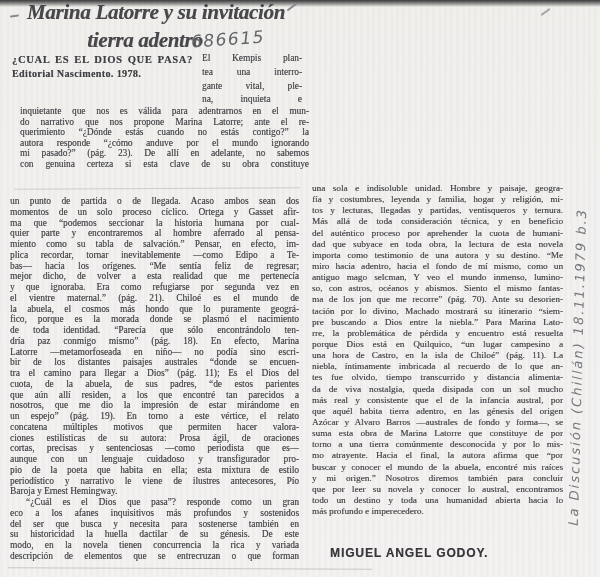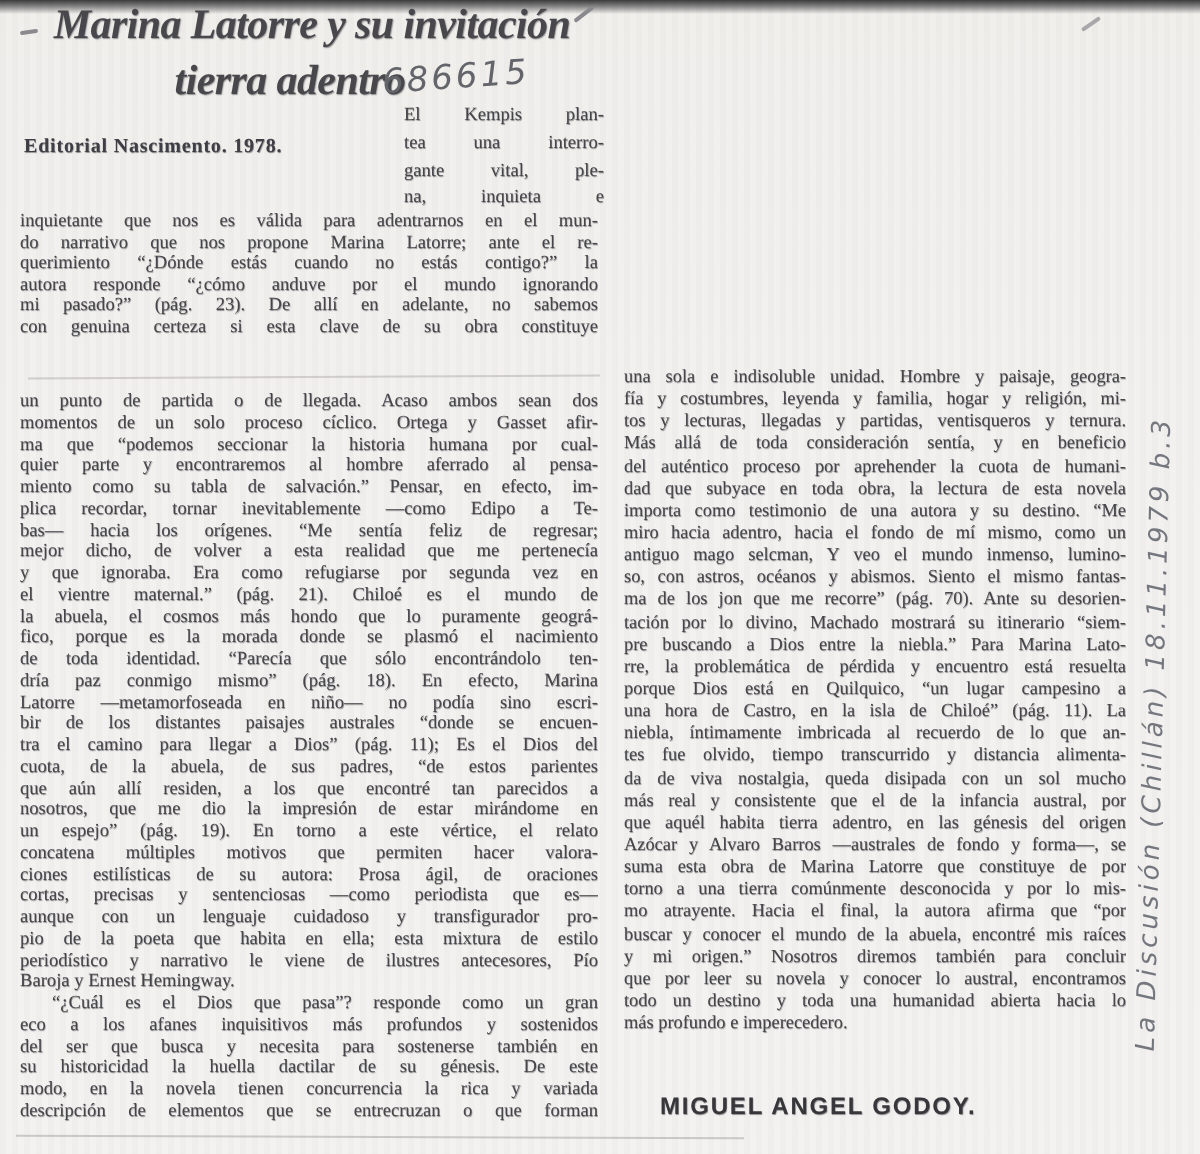--- a/index.html
+++ b/index.html
@@ -44,21 +44,21 @@
     left:12px; top:53px; width:181px;
     font-weight:bold; font-size:10.5px; line-height:13px;
     letter-spacing:0.7px; color:#3e3e44;
     text-align:justify; text-align-last:justify;
   }
   .review-pub {
     left:12px; top:68px; font-weight:bold; font-size:10px;
     letter-spacing:0.4px; color:#3e3e44;
   }
   .intro-col { left:202px; top:52px; width:100px; font-size:9.3px; --lh:13.8px; }
-  .p1-col   { left:10px;  top:106px; width:289px; font-size:9.3px; --lh:10.6px; }
+  .p1-col   { left:20px;  top:106px; width:289px; font-size:9.3px; --lh:10.6px; }
   .p23-col  { left:10px;  top:196px; width:289px; font-size:9.3px; --lh:10.75px; }
   .right-col{ left:312px; top:183px; width:251px; font-size:9.2px; --lh:11.15px; }
 
   .byline {
     left:330px; top:546px; width:192px; text-align:left;
     font-family:"Liberation Sans", sans-serif; font-weight:bold;
     font-size:12px; letter-spacing:0.9px; color:#36363b;
     text-shadow:0.3px 0.3px 0.4px rgba(50,50,55,0.5);
   }
   .margin-note-wrap {
@@ -92,20 +92,21 @@
   <div class="abs scan-top-edge"></div>
   <div class="abs stroke stroke-a"></div>
   <div class="abs stroke stroke-b"></div>
   <div class="abs stroke stroke-c"></div>
 
   <div class="abs headline hl1">Marina Latorre y su invitación</div>
   <div class="abs headline hl2">tierra adentro</div>
 
   <div class="abs hand hand-number">686615</div>
 
+  <div class="abs review-title ink">¿CUAL ES EL DIOS QUE PASA?</div>
   <div class="abs review-pub ink">Editorial Nascimento. 1978.</div>
 
   <div class="abs col intro-col ink">
       <div class="tline">El Kempis plan-</div>
       <div class="tline">tea una interro-</div>
       <div class="tline">gante vital, ple-</div>
       <div class="tline">na, inquieta e</div>
     </div>
 
   <div class="abs col p1-col ink">
@@ -157,21 +158,21 @@
         <div class="tline">su historicidad la huella dactilar de su génesis. De este</div>
         <div class="tline">modo, en la novela tienen concurrencia la rica y variada</div>
         <div class="tline">descripción de elementos que se entrecruzan o que forman</div>
       </div>
   </div>
 
   <div class="abs col right-col ink">
       <div class="tline">una sola e indisoluble unidad. Hombre y paisaje, geogra-</div>
       <div class="tline">fía y costumbres, leyenda y familia, hogar y religión, mi-</div>
       <div class="tline">tos y lecturas, llegadas y partidas, ventisqueros y ternura.</div>
-      <div class="tline">Más allá de toda consideración sentía,  y en beneficio</div>
+      <div class="tline">Más allá de toda consideración técnica,  y en beneficio</div>
       <div class="tline">del auténtico proceso por aprehender la cuota de humani-</div>
       <div class="tline">dad que subyace en toda obra, la lectura de esta novela</div>
       <div class="tline">importa como testimonio de una autora y su destino. “Me</div>
       <div class="tline">miro hacia adentro, hacia el fondo de mí mismo, como un</div>
       <div class="tline">antiguo mago selcman, Y veo el mundo inmenso, lumino-</div>
       <div class="tline">so, con astros, océanos y abismos. Siento el mismo fantas-</div>
       <div class="tline">ma de los jon que me recorre” (pág. 70). Ante su desorien-</div>
       <div class="tline">tación por lo divino, Machado mostrará su itinerario “siem-</div>
       <div class="tline">pre buscando a Dios entre la niebla.” Para Marina Lato-</div>
       <div class="tline">rre, la problemática de pérdida y encuentro está resuelta</div>

